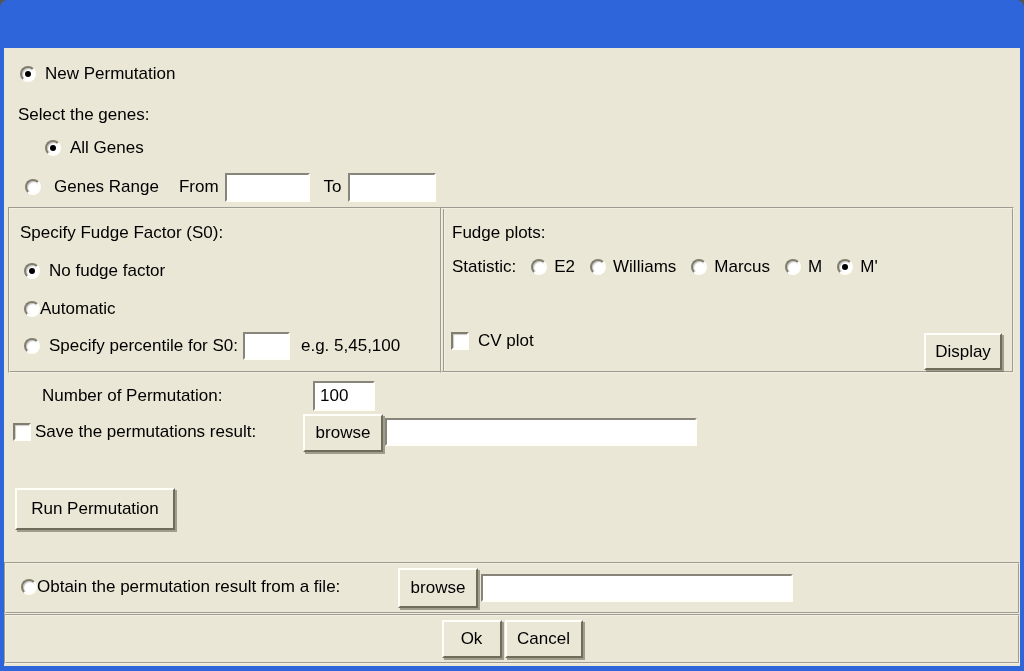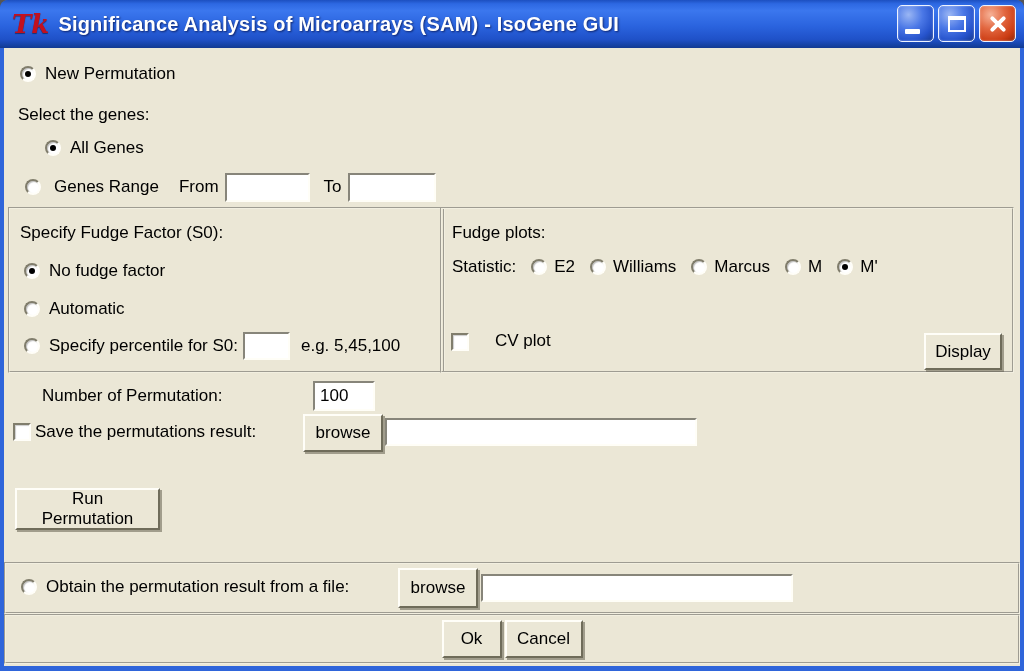--- a/index.html
+++ b/index.html
@@ -67,36 +67,20 @@
   }
   .gb{position:absolute;border:2px groove #f2efe0;}
   .gbrel{position:absolute;}
   .statpair{display:flex;align-items:center;gap:7px;}
 </style>
 </head>
 <body>
 
 <div class="window">
 
-  <div class="titlebar">
-    <span class="tk-icon">Tk</span>
-    <span class="title-text">Significance Analysis of Microarrays (SAM) - IsoGene GUI</span>
-    <div class="tb-buttons">
-      <button class="tb-btn">
-          <span class="glyph-min"></span>
-        </button>
-      <button class="tb-btn">
-          <span class="glyph-max"></span>
-        </button>
-      <button class="tb-btn close">
-        <span class="xbar a"></span>
-        <span class="xbar b"></span>
-      </button>
-    </div>
-  </div>
 
   <div class="content">
 
     <div class="row" style="left:16px;top:16px;gap:9px;">
       <span class="radio checked"></span>
       <span class="lbl">New Permutation</span>
     </div>
 
     <div class="row" style="left:14px;top:57px;">
       <span class="lbl">Select the genes:</span>
@@ -115,21 +99,21 @@
       <span class="lbl" style="margin-left:14px;margin-right:6px;">To</span>
       <input class="entry" style="width: 88px; height: 29px;" value="">
     </div>
 
     <div class="gb" style="left:4px;top:159px;width:437px;height:166px;">
       <span class="gbrel lbl" style="left:10px;top:14px;">Specify Fudge Factor (S0):</span>
       <div class="row" style="left:14px;top:52px;gap:9px;">
         <span class="radio checked"></span>
         <span class="lbl">No fudge factor</span>
       </div>
-      <div class="row" style="left:14px;top:90px;gap:9px;">
+      <div class="row" style="left:14px;top:90px;">
         <span class="radio"></span>
         <span class="lbl">Automatic</span>
       </div>
       <div class="row" style="left:14px;top:122px;height:30px;">
         <span class="radio" style="margin-right:9px;"></span>
         <span class="lbl" style="margin-right:5px;">Specify percentile for S0:</span>
         <input class="entry" style="width: 47px; height: 28px;" value="">
         <span class="lbl" style="margin-left:11px;">e.g. 5,45,100</span>
       </div>
     </div>
@@ -152,43 +136,43 @@
         </span>
         <span class="statpair">
           <span class="radio"></span>
           <span class="lbl">M</span>
         </span>
         <span class="statpair">
           <span class="radio checked"></span>
           <span class="lbl">M'</span>
         </span>
       </div>
-      <div class="row" style="left:9px;top:122px;gap:26px;align-items:flex-end;">
+      <div class="row" style="left:9px;top:122px;gap:9px;">
         <span class="check"></span>
         <span class="lbl">CV plot</span>
       </div>
       <button class="btn" style="position:absolute;left:482px;top:124px;width:78px;height:37px;">Display</button>
     </div>
 
     <div class="row" style="left:38px;top:333px;height:30px;">
       <span class="lbl">Number of Permutation:</span>
     </div>
     <input class="entry" style="position: absolute; left: 309px; top: 333px; width: 62px; height: 30px;" value="100">
 
     <div class="row" style="left:9px;top:374px;gap:4px;">
       <span class="check"></span>
       <span class="lbl">Save the permutations result:</span>
     </div>
     <button class="btn" style="position:absolute;left:299px;top:366px;width:80px;height:38px;">browse</button>
     <input class="entry" style="position: absolute; left: 381px; top: 370px; width: 312px; height: 28px;" value="">
 
-    <button class="btn" style="position:absolute;left:11px;top:440px;width:145px;height:42px;">Run Permutation</button>
+    <button class="btn" style="position:absolute;left:11px;top:440px;width:160px;height:42px;">Run Permutation</button>
 
     <div class="gb" style="left:0px;top:514px;width:1016px;height:52px;">
-      <div class="row" style="left:15px;top:13px;gap:9px;justify-content:space-between;">
+      <div class="row" style="left:15px;top:13px;justify-content:space-between;">
         <span class="radio"></span>
         <span class="lbl">Obtain the permutation result from a file:</span>
       </div>
       <button class="btn" style="position:absolute;left:392px;top:4px;width:80px;height:40px;">browse</button>
       <input class="entry" style="position: absolute; left: 475px; top: 10px; width: 312px; height: 28px;" value="">
     </div>
 
     <div class="gb" style="left:0px;top:566px;width:1016px;height:50px;display:flex;align-items:center;justify-content:center;gap:3px;">
       <button class="btn" style="width:60px;height:38px;">Ok</button>
       <button class="btn" style="width:78px;height:38px;">Cancel</button>

